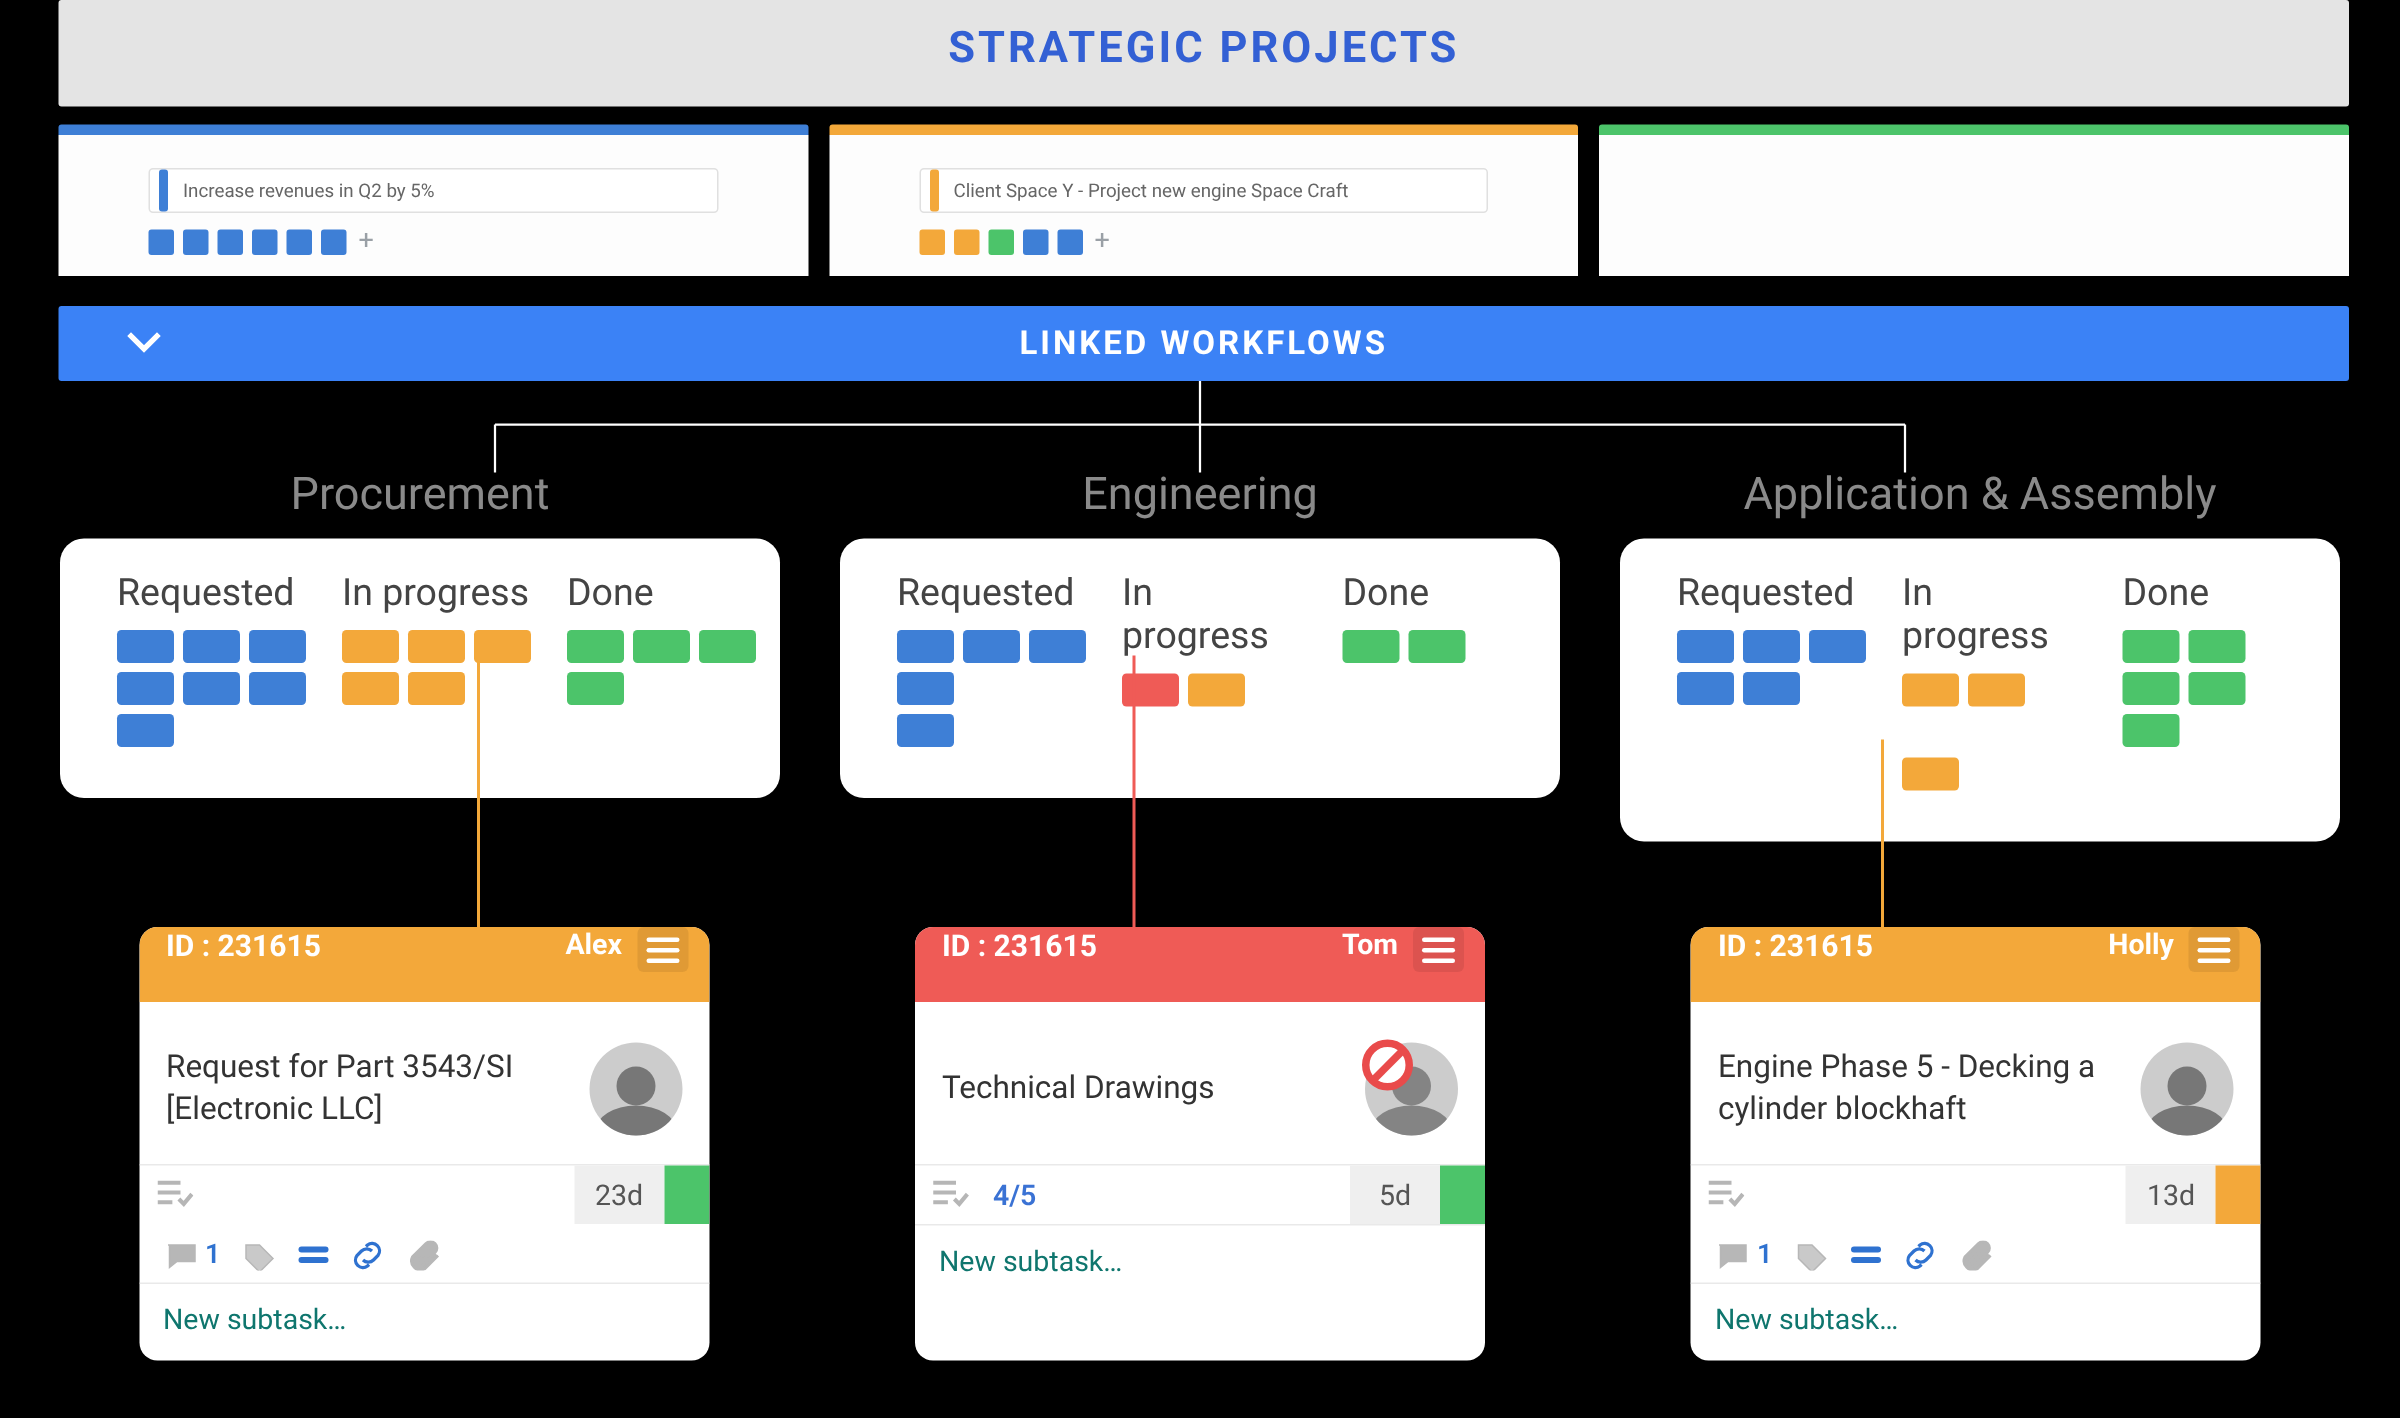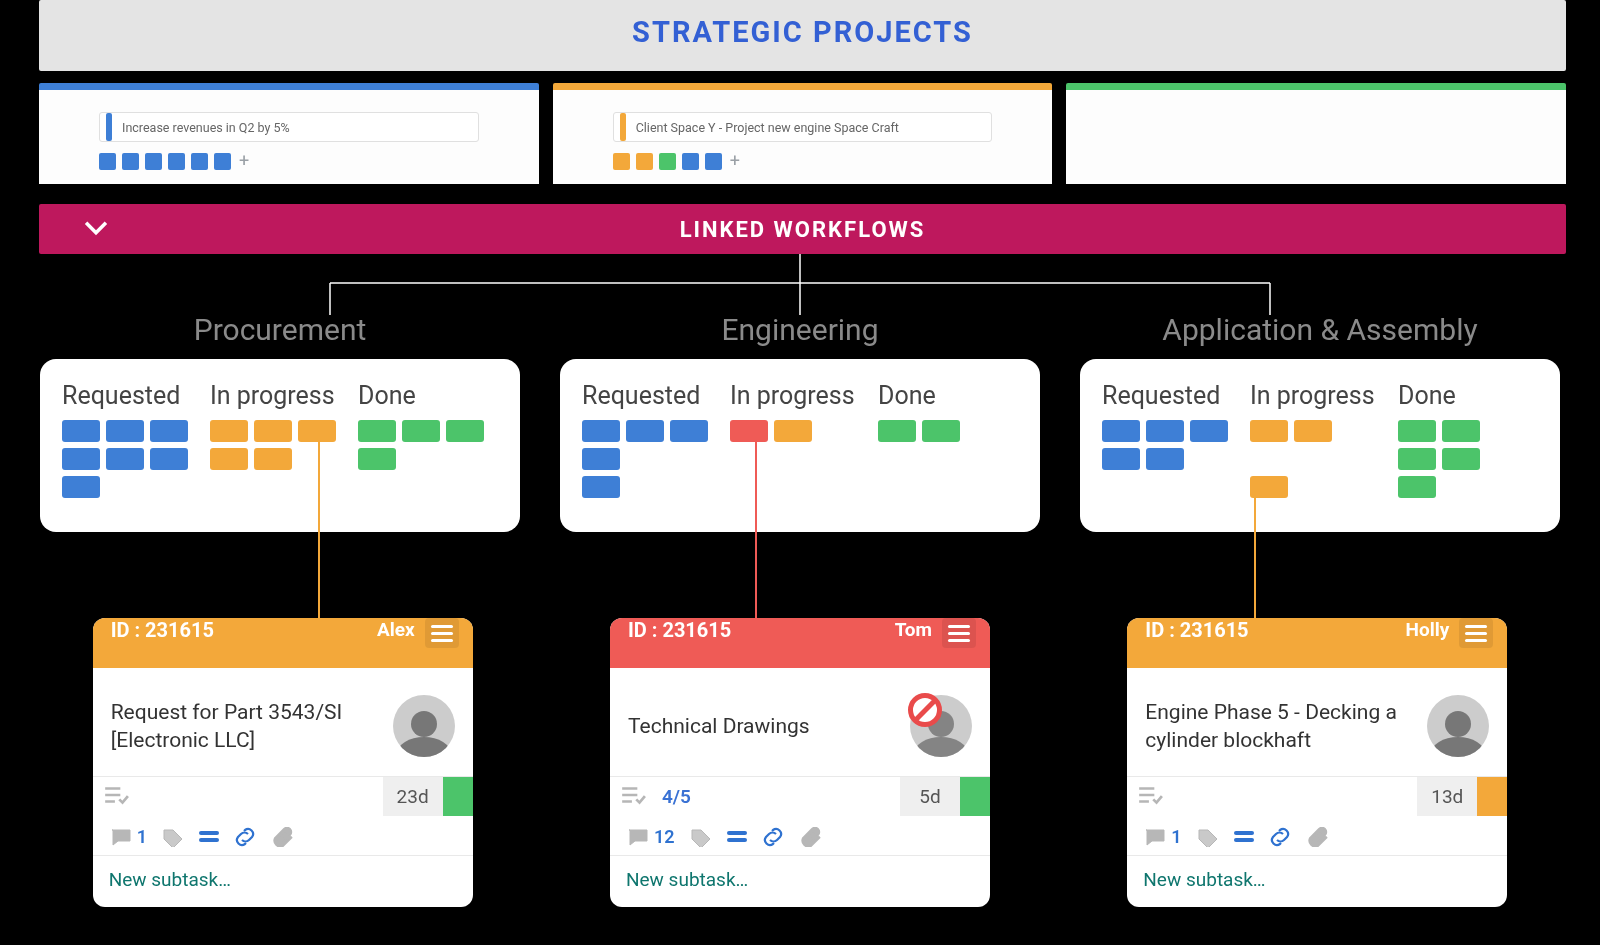--- a/index.html
+++ b/index.html
@@ -13,35 +13,35 @@
   .lanes { display: flex; gap: 14px; margin-top: 12px; }
   .lane { flex: 1; border-radius: 2px; padding-bottom: 20px; min-height: 113px; }
   .lane-bar { height: 7px; border-radius: 2px 2px 0 0; }
   .lane-body { background: #fdfdfd; padding: 22px 60px 14px; height: calc(100% - 7px); }
   .project-card { background: #fff; border: 1px solid #e0e0e0; border-radius: 3px; height: 30px; display: flex; align-items: center; font-size: 12.5px; color: #666; padding-left: 6px; }
   .project-card .stripe { width: 6px; height: 100%; margin-right: 10px; border-radius: 2px; }
   .chips { display: flex; gap: 6px; margin-top: 10px; align-items: center; }
   .chip { width: 17px; height: 17px; border-radius: 2px; }
   .chips .plus { color: #9aa0a6; font-size: 18px; margin-left: 2px; line-height: 1; }
 
-  .linked-bar { margin-top: 0; background: #be185d; color: #fff; height: 50px; display: flex; align-items: center; position: relative; border-radius: 2px; }
+  .linked-bar { margin-top: 0; background: #3b82f6; color: #fff; height: 50px; display: flex; align-items: center; position: relative; border-radius: 2px; }
   .linked-bar .title { flex: 1; text-align: center; font-weight: 700; letter-spacing: 2px; font-size: 22px; }
   .linked-bar .chev { position: absolute; left: 40px; color: #fff; }
   .chev svg { width: 34px; height: 34px; stroke: #fff; fill: none; stroke-width: 2.5; }
 
   
   .tree { position: absolute; left: 0; top: 0; width: 100%; height: 100%; pointer-events: none; }
 
   
   .boards { position: absolute; left: 40px; right: 40px; top: 312px; display: flex; justify-content: space-between; gap: 32px; }
   .board { width: 480px; display: flex; flex-direction: column; align-items: center; }
   .board-title { color: #8a8a8a; font-size: 30px; margin-bottom: 12px; }
   .board-card { background: #fff; border-radius: 16px; width: 100%; padding: 22px 22px 34px; }
   .cols { display: flex; justify-content: space-between; gap: 8px; }
-  .col { flex: 1; }
+  .col { flex: 1; margin-left: 16px; }
   .col-title { color: #444; font-size: 25px; margin-bottom: 10px; }
   .rows { display: flex; flex-direction: column; gap: 6px; }
   .row { display: flex; gap: 6px; }
   .cell { width: 38px; height: 22px; border-radius: 3px; }
 
   
   .tasks { position: absolute; left: 40px; right: 40px; top: 618px; display: flex; justify-content: space-between; gap: 32px; }
   .task { width: 380px; background: #fff; border-radius: 12px; overflow: hidden; box-shadow: 0 4px 14px rgba(0,0,0,.25); display: flex; flex-direction: column; margin: 0 auto; }
   .task-head { height: 50px; display: flex; padding: 0 14px 0 18px; color: #fff; font-weight: 700; font-size: 20px; }
   .task-head .id { flex: 1; }
@@ -384,48 +384,20 @@
           <div class="meta-left">
             <div class="check-icon"><svg viewBox="0 0 24 20">
                 <path d="M2 4h14M2 10h14M2 16h9"></path>
                 <polyline points="15 14 18 17 23 11"></polyline>
               </svg></div>
           </div>
           <div class="meta-mid">4/5</div>
           <div class="meta-days">5d</div>
           <div class="meta-color" style="background:#4cc46a"></div>
         </div>
-        <div class="task-icons">
-          <div class="ic">
-            <svg viewBox="0 0 24 20">
-              <path d="M3 3h18v11H9l-5 4V3z"></path>
-            </svg>
-            <span class="count">12</span>
-          </div>
-          <div class="ic">
-            <svg viewBox="0 0 24 20">
-              <path d="M3 3l9 0 9 9-9 9-9-9z" fill="#c9c9c9"></path>
-            </svg>
-          </div>
-          <div class="ic bars">
-            <span></span>
-            <span></span>
-          </div>
-          <div class="ic link">
-            <svg viewBox="0 0 24 20">
-              <path d="M9 13a5 5 0 0 0 7 0l3-3a5 5 0 0 0-7-7l-1 1"></path>
-              <path d="M15 7a5 5 0 0 0-7 0l-3 3a5 5 0 0 0 7 7l1-1"></path>
-            </svg>
-          </div>
-          <div class="ic">
-            <svg viewBox="0 0 24 20" fill="none" stroke="#b7b7b7" stroke-width="2">
-              <path d="M21 10l-9 9a6 6 0 0 1-8-8l9-9a4 4 0 0 1 6 6l-9 9a2 2 0 0 1-3-3l8-8"></path>
-            </svg>
-          </div>
-        </div>
         <div class="subtask">New subtask…</div>
       </div>
     </div>
     <div style="flex: 1 1 0%; display: flex; justify-content: center;">
       <div class="task">
         <div class="task-head" style="background: rgb(243, 168, 58);">
           <div class="id">ID : 231615</div>
           <div class="assignee">Holly</div>
           <div class="menu-icon" style="background: rgba(0, 0, 0, 0.08);">
             <span></span>

